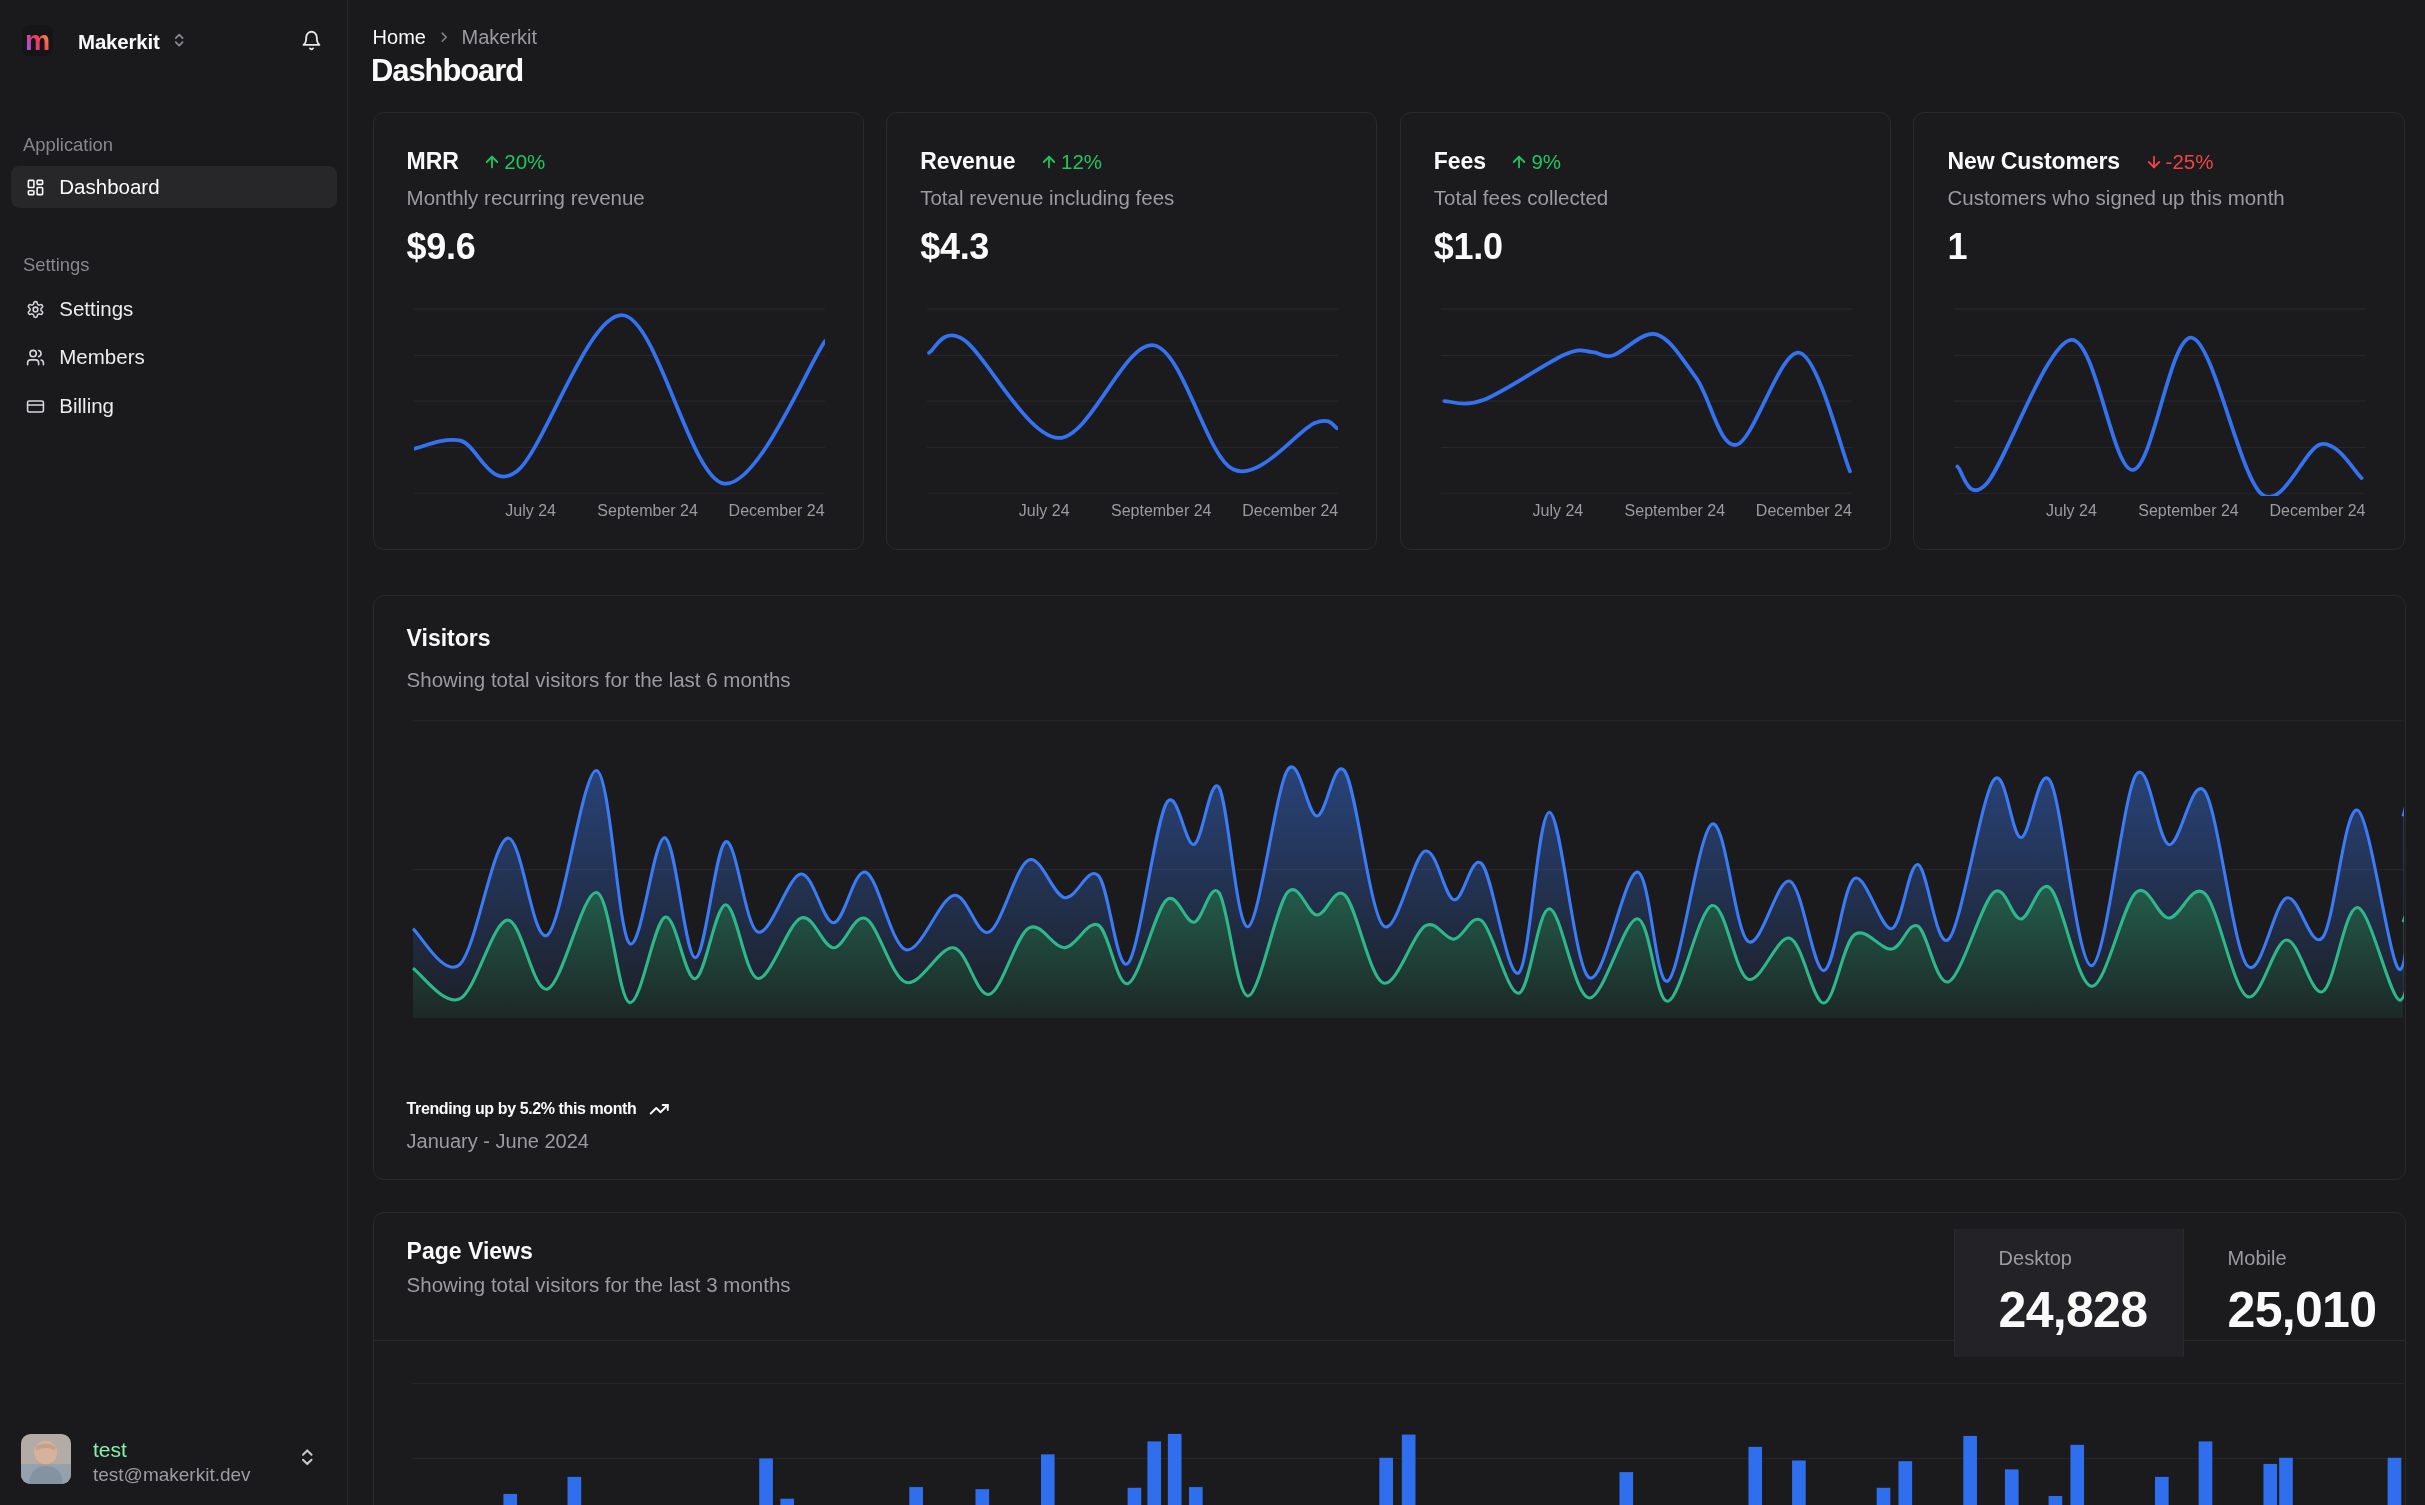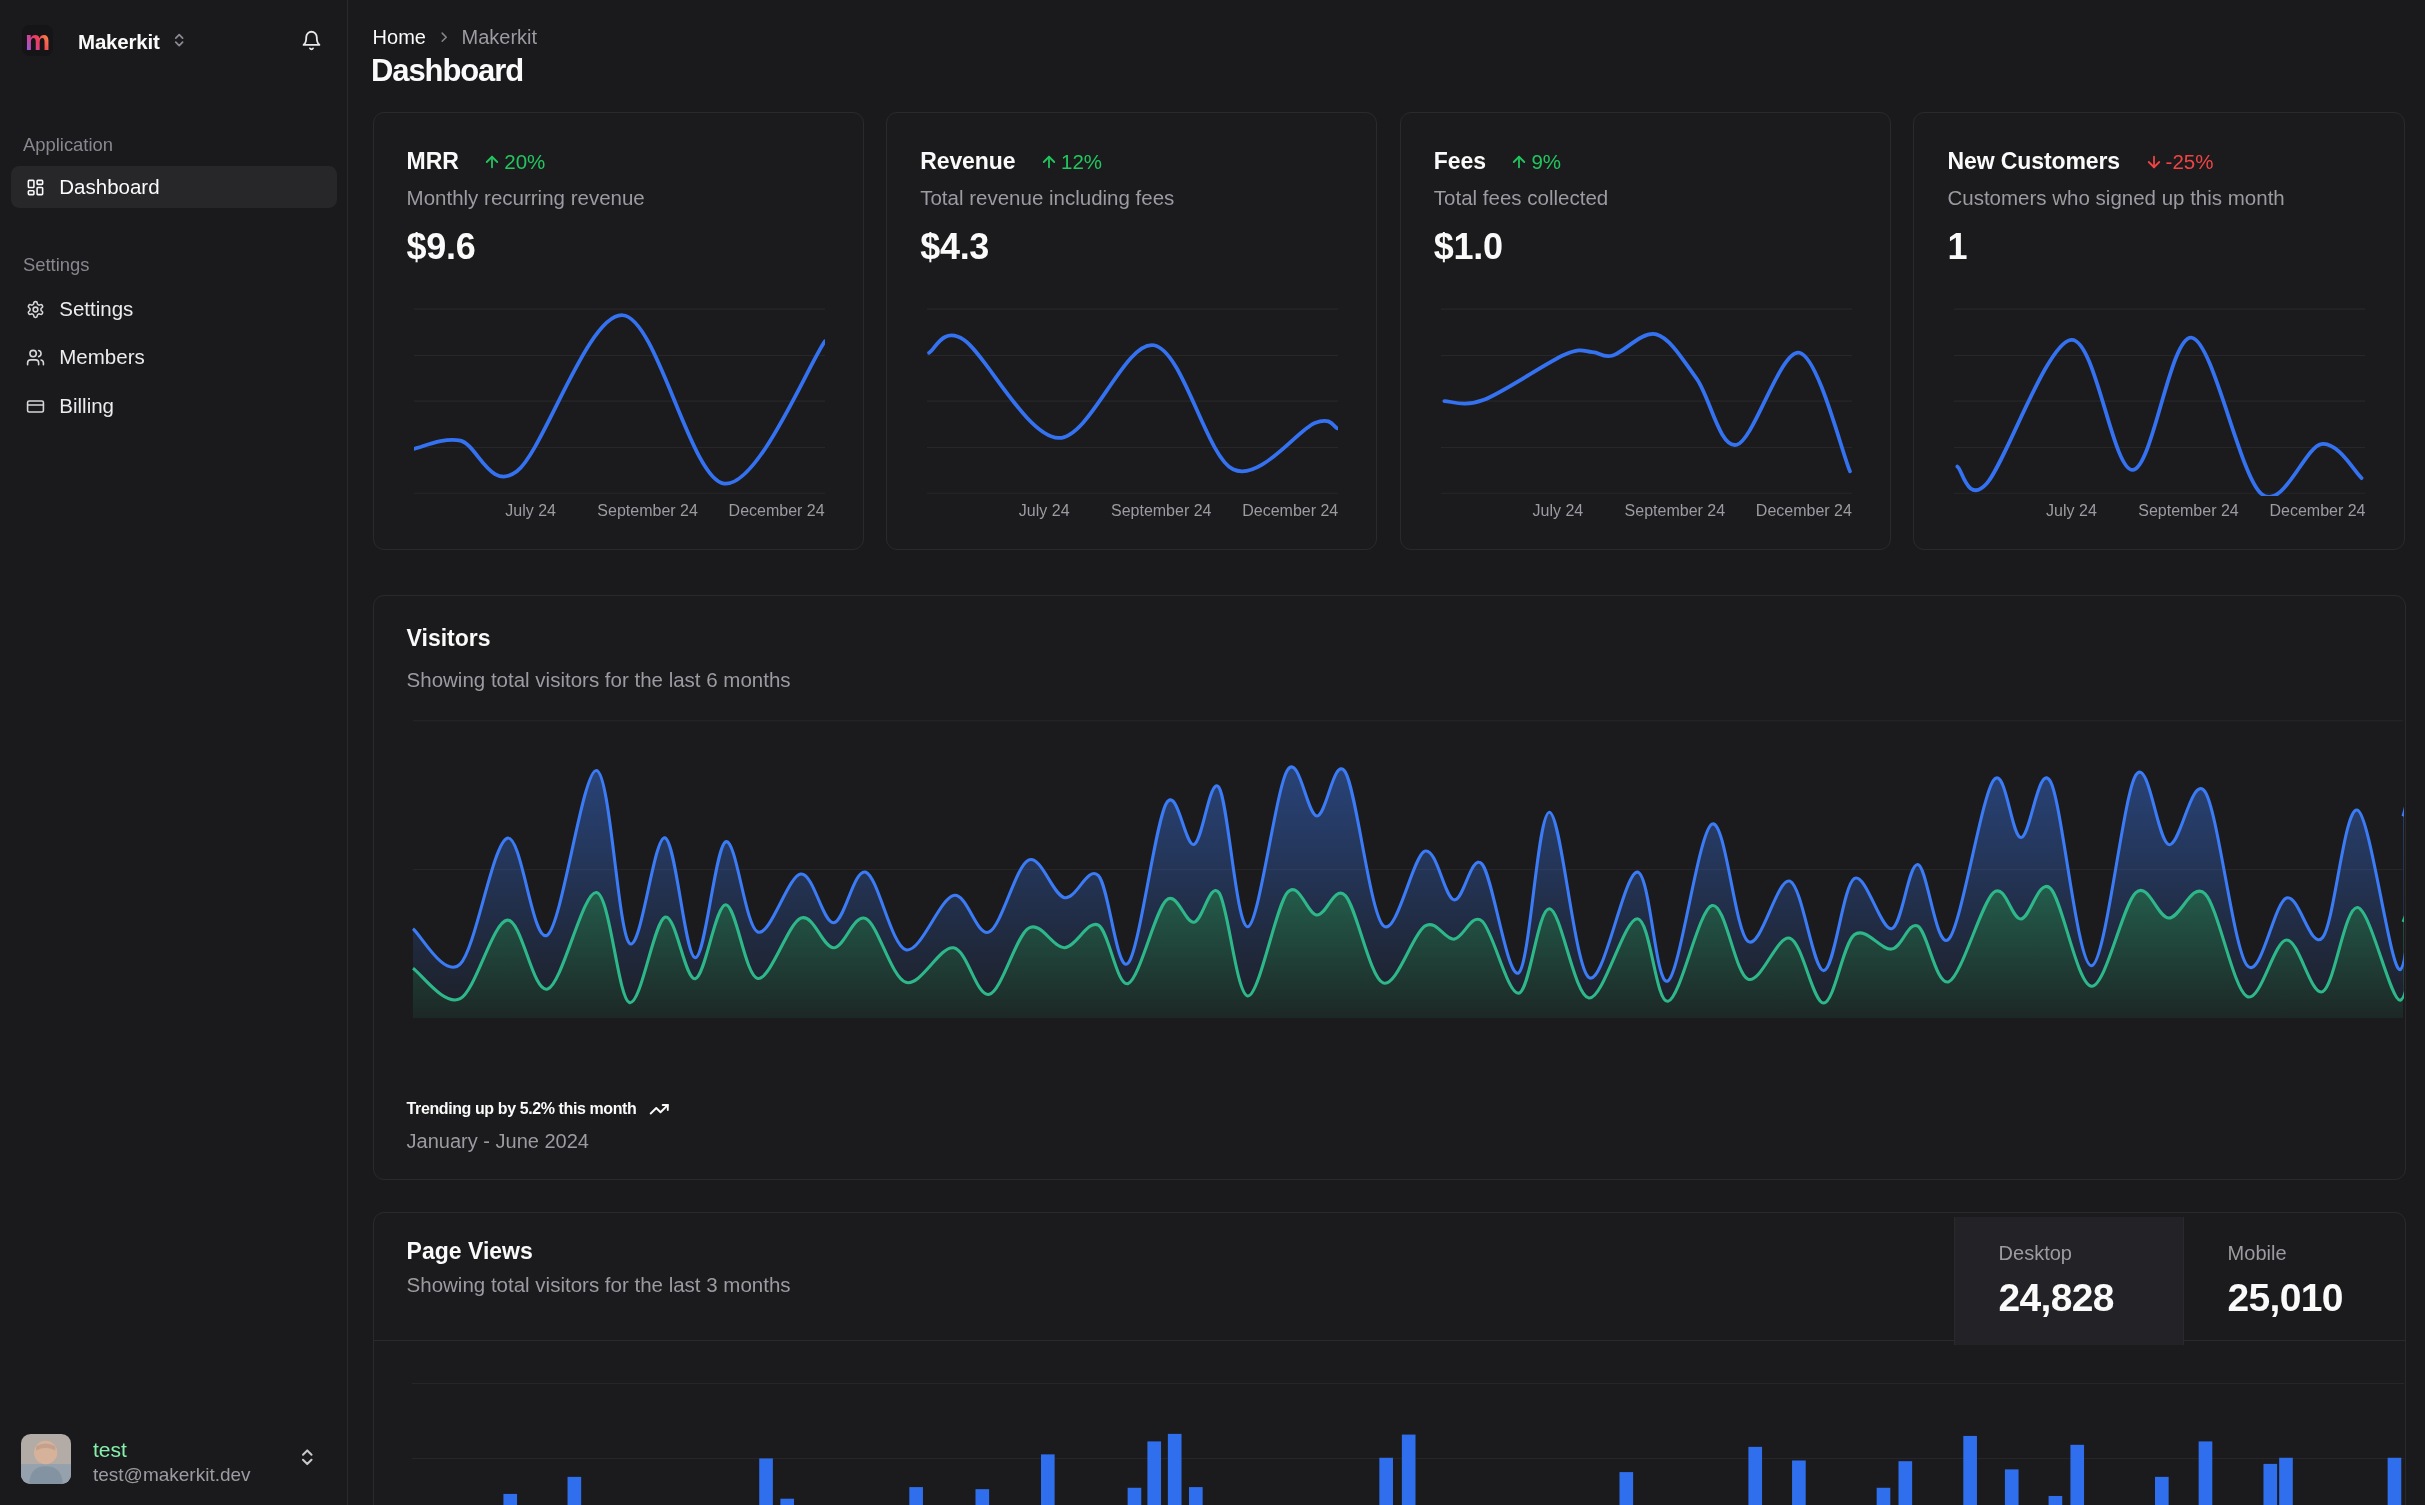--- a/index.html
+++ b/index.html
@@ -43,24 +43,24 @@
 #visitors .vt { position:absolute; left:33px; top:29px; font-size:23px; font-weight:700; }
 #visitors .vs { position:absolute; left:33px; top:72px; font-size:20.5px; color:#9b9ba1;text-align:right; }
 #visitors svg.big { position:absolute; left:38px; top:101px; }
 .trend { position:absolute; left:33px; top:503px; font-size:16px; font-weight:700; letter-spacing:-0.4px; display:flex; align-items:center; gap:12.3px; }
 .range { position:absolute; left:33px; top:534px; font-size:20px; color:#9b9ba1; }
 
 #pviews { position:absolute; left:24.6px; top:1212px; width:2033px; height:478px; }
 #pviews .hdr { position:absolute; left:0; top:0; width:100%; height:128px; border-bottom:1px solid #2a2a2d; }
 #pviews .vt { position:absolute; left:33px; top:24.6px; font-size:23px; font-weight:700; }
 #pviews .vs { position:absolute; left:33px; top:60px; font-size:20.5px; color:#9b9ba1; }
-.statbox { position:absolute; top:4px; height:128px; border-left:1px solid #2a2a2d;
+.statbox { position:absolute; top:16px; height:128px; border-left:1px solid #2a2a2d;
   display:flex; flex-direction:column; align-items:flex-start; justify-content:center; gap:11px; padding-left:44px; }
 .statbox .l { font-size:20px; color:#9b9ba1; }
-.statbox .v { font-size:39px; font-weight:700; letter-spacing:-0.7px;text-align:center; }
+.statbox .v { font-size:50px; font-weight:700; letter-spacing:-0.7px;text-align:center; }
 #pviews svg.bars { position:absolute; left:38px; top:128px; }
 </style></head>
 <body>
 <div id="sidebar">
   <div class="logo"><svg width="31" height="31" viewBox="0 0 46 46">
     <defs>
           <linearGradient id="mg" x1="0" y1="0.85" x2="1" y2="0.15">
       <stop offset="0" stop-color="#8b5cf6"></stop>
             <stop offset="0.5" stop-color="#ef3a5d"></stop>
             <stop offset="1" stop-color="#f9a63a"></stop>

